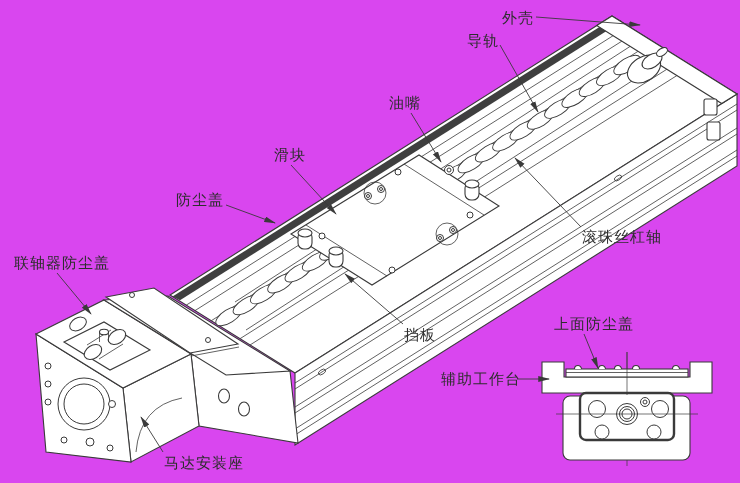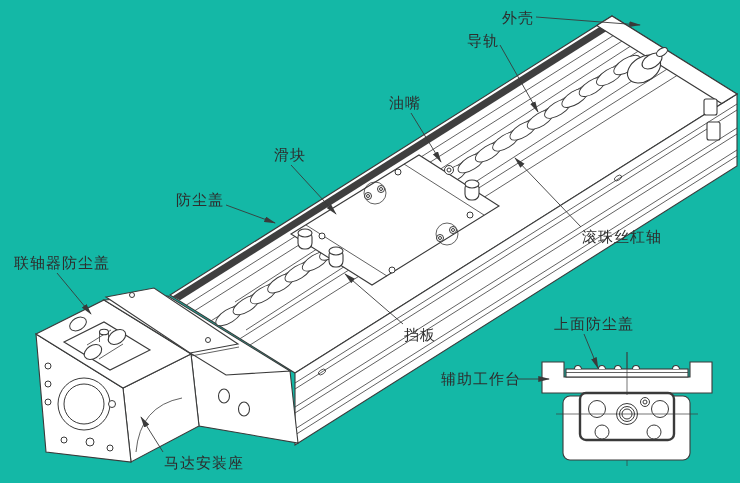--- a/index.html
+++ b/index.html
@@ -1,16 +1,16 @@
 <!DOCTYPE html>
 <html><head>
 <meta charset="utf-8">
 <style>
   html,body{margin:0;padding:0;background:#ffffff;}
-  .stage{position:relative;width:740px;height:483px;background:#14b8a6;overflow:hidden;
+  .stage{position:relative;width:740px;height:483px;background:#d946ef;overflow:hidden;
          font-family:"Liberation Sans","DejaVu Sans",sans-serif;}
   svg{display:block;color:#3a3a3a;}
   .callout{font-size:15px;fill:#2e2e2e;letter-spacing:1px;}
   .lnthin{stroke:currentColor;stroke-width:0.8;fill:none;}
   .face{stroke:currentColor;stroke-width:1.1;fill:#ffffff;}
   .hole{stroke:currentColor;stroke-width:1;fill:#ffffff;}
   .leader{stroke:currentColor;stroke-width:0.9;fill:none;}
   .cl{stroke:currentColor;stroke-width:0.7;fill:none;}
   .thick{stroke:currentColor;stroke-width:2.4;fill:#ffffff;}
 </style>

